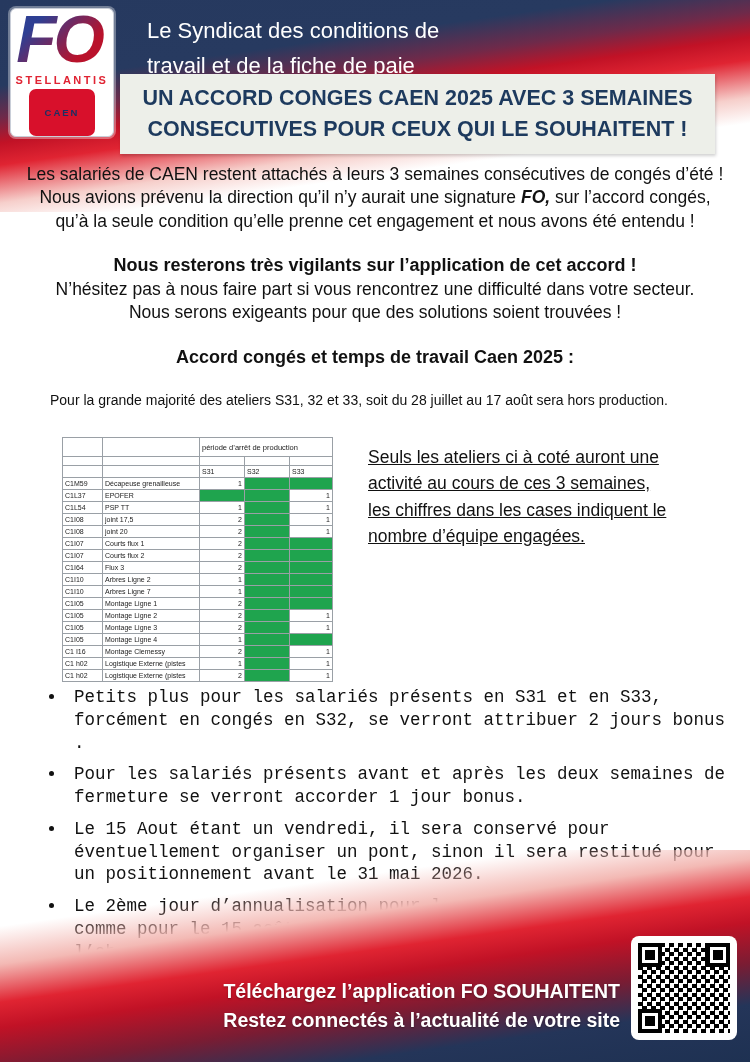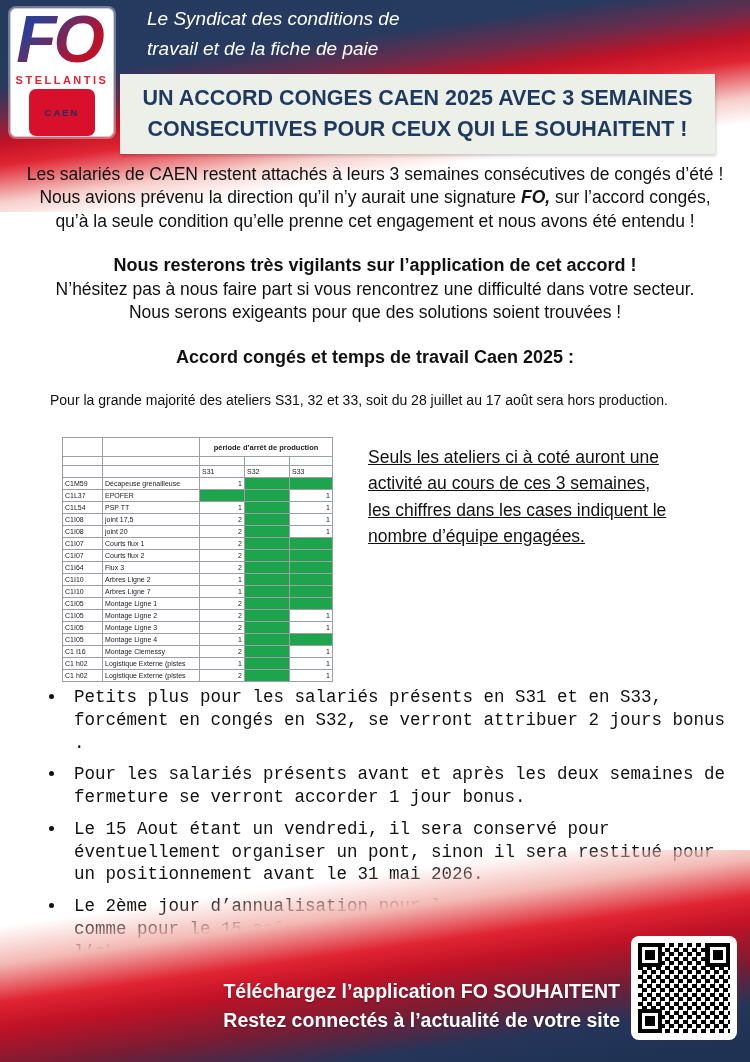--- a/index.html
+++ b/index.html
@@ -26,22 +26,22 @@
     background:linear-gradient(135deg, #2e3f93 22%, #b9122b 72%);
     -webkit-background-clip:text; background-clip:text; color:transparent;
     letter-spacing:-3px; padding-right:6px;
   }
   .logo-org { color:#e02433; font-size:11px; font-weight:700; letter-spacing:2.5px; margin-top:4px; }
   .logo-site {
     background:#d8102b; color:#1d2f63; font-weight:800; font-size:9.5px;
     border-radius:7px; padding:18px 16px; margin-top:3px; letter-spacing:2px;
   }
   .tagline {
-    position:absolute; left:147px; top:4px; color:#ffffff;
-    font-style:italic; font-size:19px; line-height:1.6;
+    position:absolute; left:147px; top:13px; color:#ffffff;
+    font-size:22px; line-height:1.6;
   }
   .title-box {
     position:absolute; left:120px; top:74px; width:571px;
     background:#edefe9; color:#1d3a5e; font-weight:700; font-size:21.5px;
     text-align:center; padding:9px 12px; line-height:1.45;
     box-shadow:1px 2px 3px rgba(0,0,0,.18);
   }
 
   
   .p1 { position:absolute; top:163px; left:22px; right:22px; text-align:center;
@@ -53,21 +53,21 @@
         font-weight:700; font-size:18px; }
   .p3 { position:absolute; top:391px; left:50px; width:692px; font-size:14px; line-height:1.35; }
   .side-note { position:absolute; left:368px; top:444px; width:300px;
         font-size:17.5px; line-height:1.5;text-decoration:underline; }
 
   
   .prod-table { position:absolute; left:62px; top:437px; border-collapse:collapse;
         font-size:7px; color:#222; table-layout:fixed; }
   .prod-table td, .prod-table th { border:1px solid #9aa0a6; height:11px; padding:0 2px;
         overflow:hidden; white-space:nowrap; font-weight:400; text-align:left; }
-  .prod-table .merged { font-weight:700; text-align:center; font-size:7.5px; height:18px; }
+  .prod-table .merged { font-weight:400; font-size:7.5px; height:18px; }
   .prod-table .spacer td { height:8px; }
   .prod-table td.num { text-align:right; }
   .prod-table td.green { background:var(--green,#1fa44e); }
 
   
   .bullets { position:absolute; top:686px; left:36px; width:694px; font-size:17.5px; }
   .bullets ul { margin:0; padding-left:30px;font-family:Liberation Mono, monospace; }
   .bullets li { margin-bottom:9px; line-height:1.3; padding-left:8px; }
 
   

